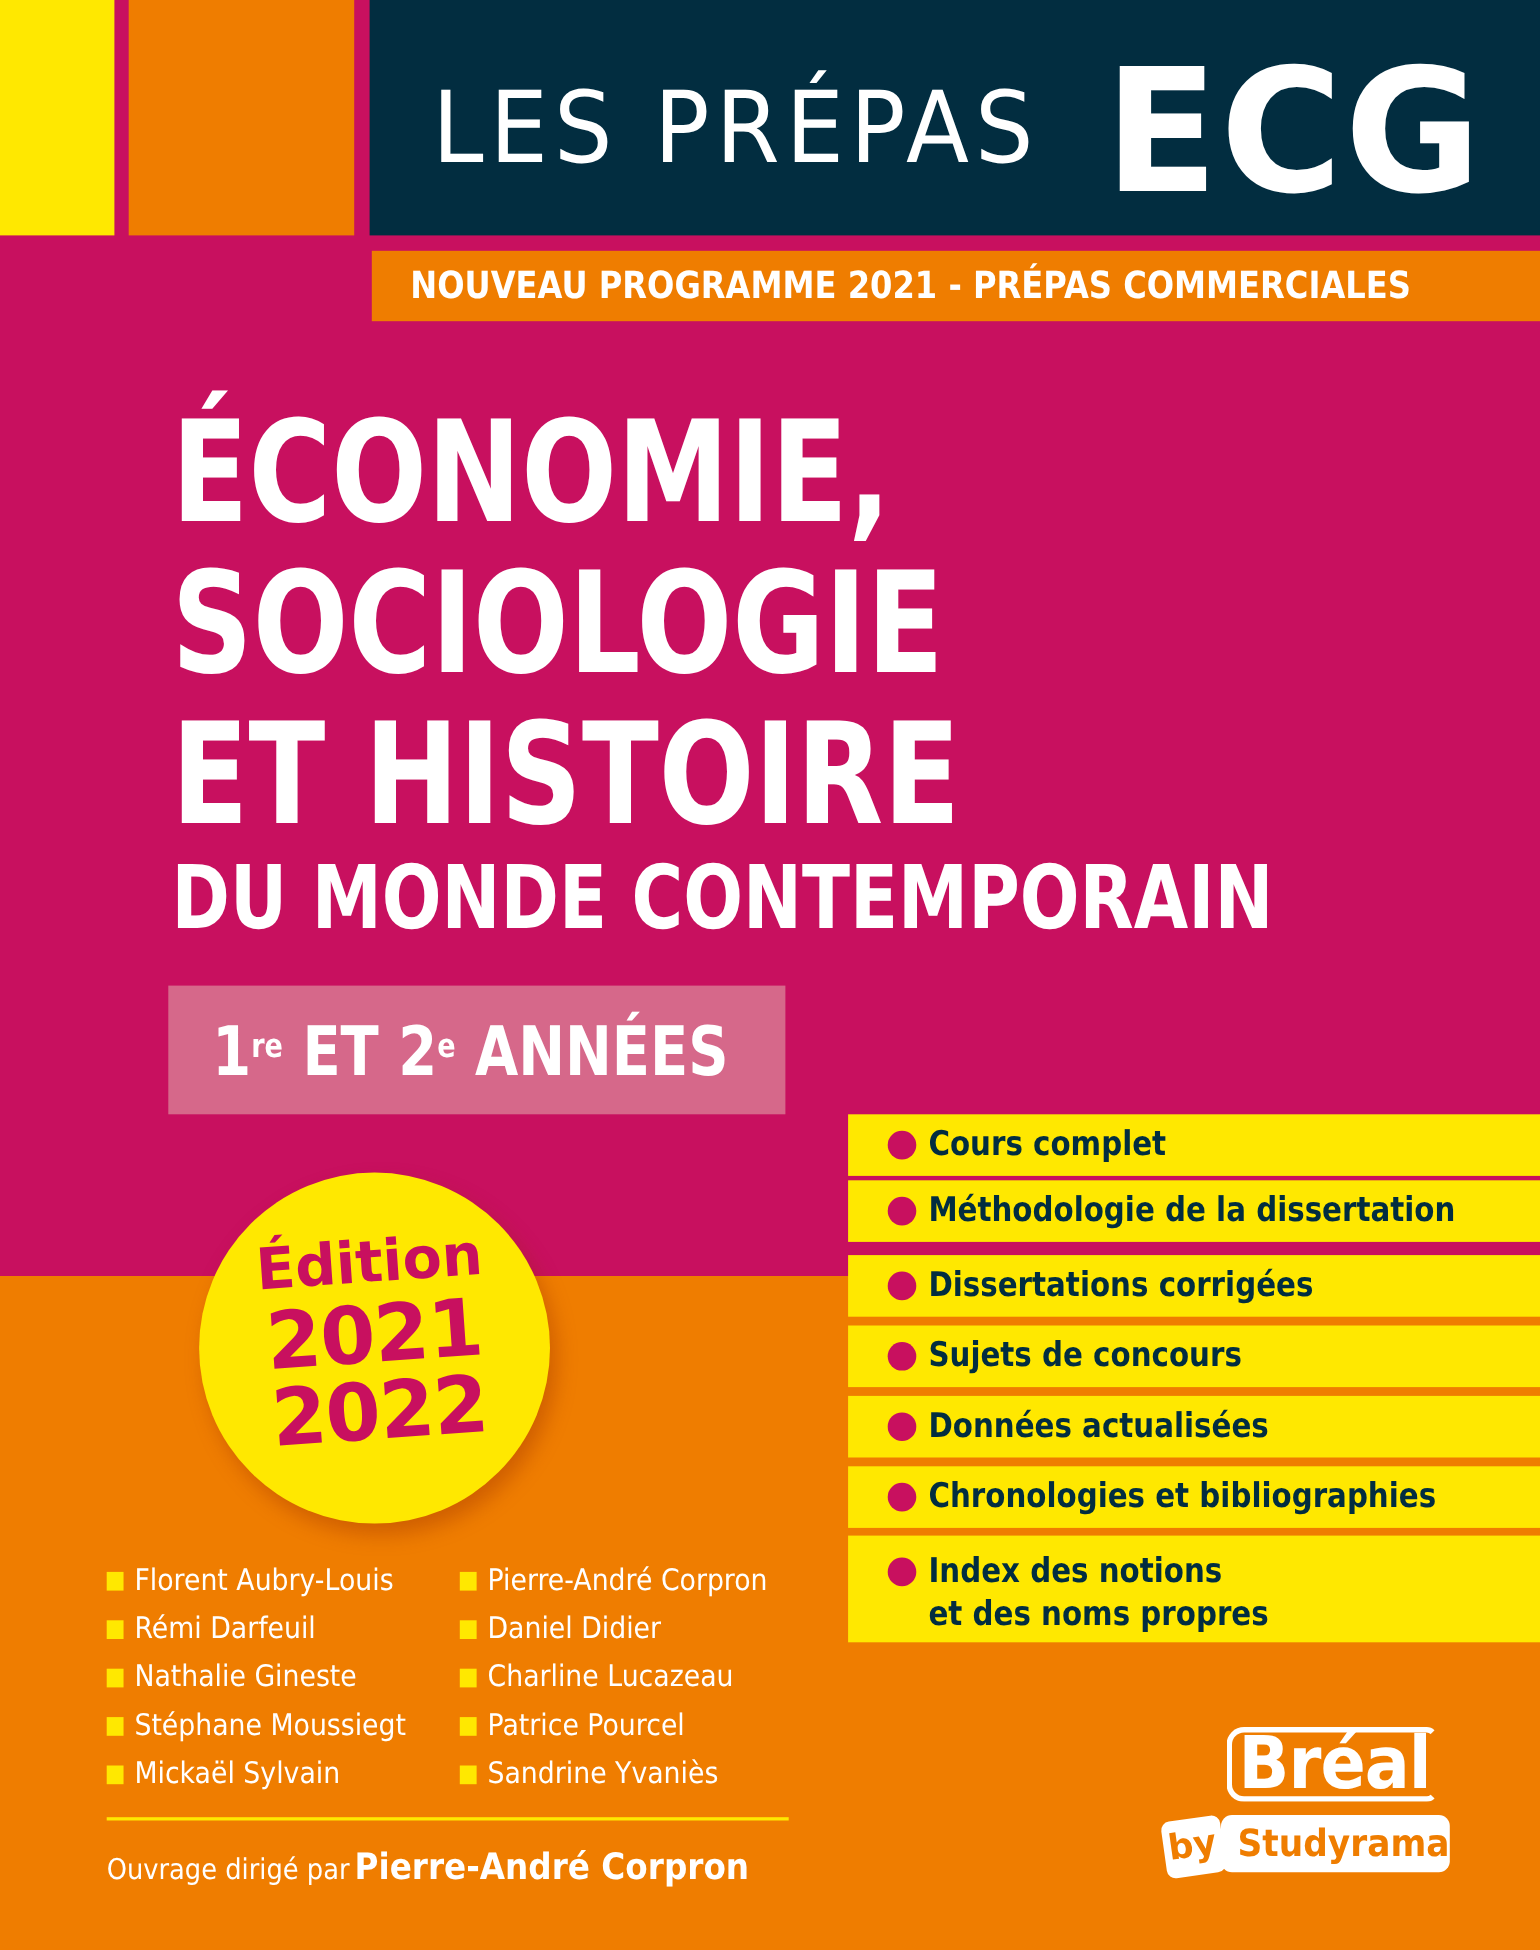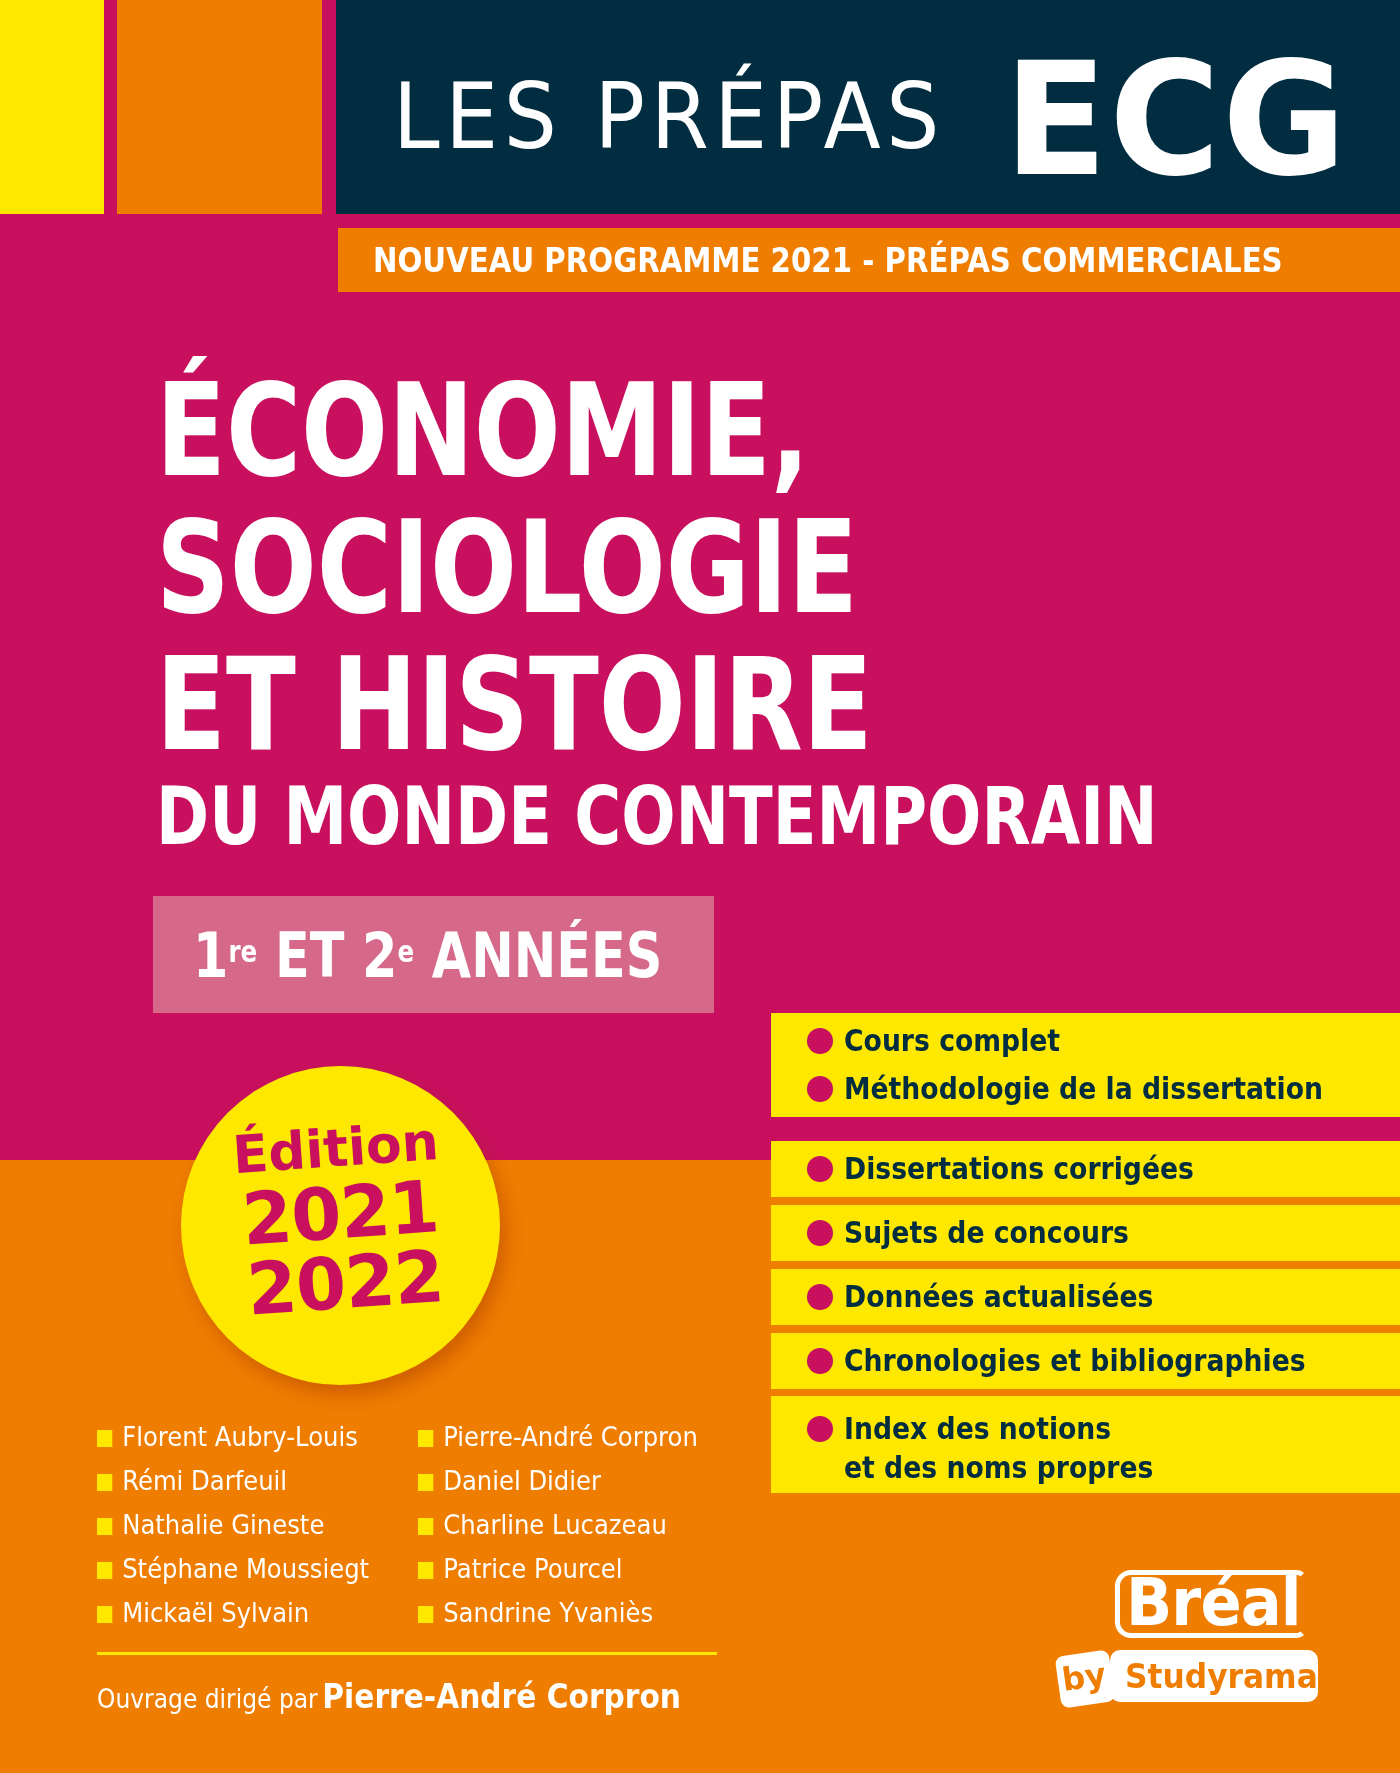--- a/index.html
+++ b/index.html
@@ -64,21 +64,21 @@
 <div class="abs title t4">DU MONDE CONTEMPORAIN</div>
 
 <div class="abs years-box"></div>
 <div class="abs years-text"><span>1</span><sup>re</sup> <span>ET 2</span><sup>e</sup> <span>ANNÉES</span></div>
 
 <div class="abs features">
   <div class="feature" style="top:0;height:56px;">
     <span class="dot" style="top:15px;"></span>
     <span class="lbl" style="top:7px;">Cours complet</span>
   </div>
-  <div class="feature" style="top:48px;height:56px;">
+  <div class="feature" style="top:60px;height:56px;">
     <span class="dot" style="top:15px;"></span>
     <span class="lbl" style="top:7px;">Méthodologie de la dissertation</span>
   </div>
   <div class="feature" style="top:128px;height:56px;padding-left:11px;">
     <span class="dot" style="top:15px;"></span>
     <span class="lbl" style="top:7px;">Dissertations corrigées</span>
   </div>
   <div class="feature" style="top:192px;height:56px;">
     <span class="dot" style="top:15px;"></span>
     <span class="lbl" style="top:7px;">Sujets de concours</span>

